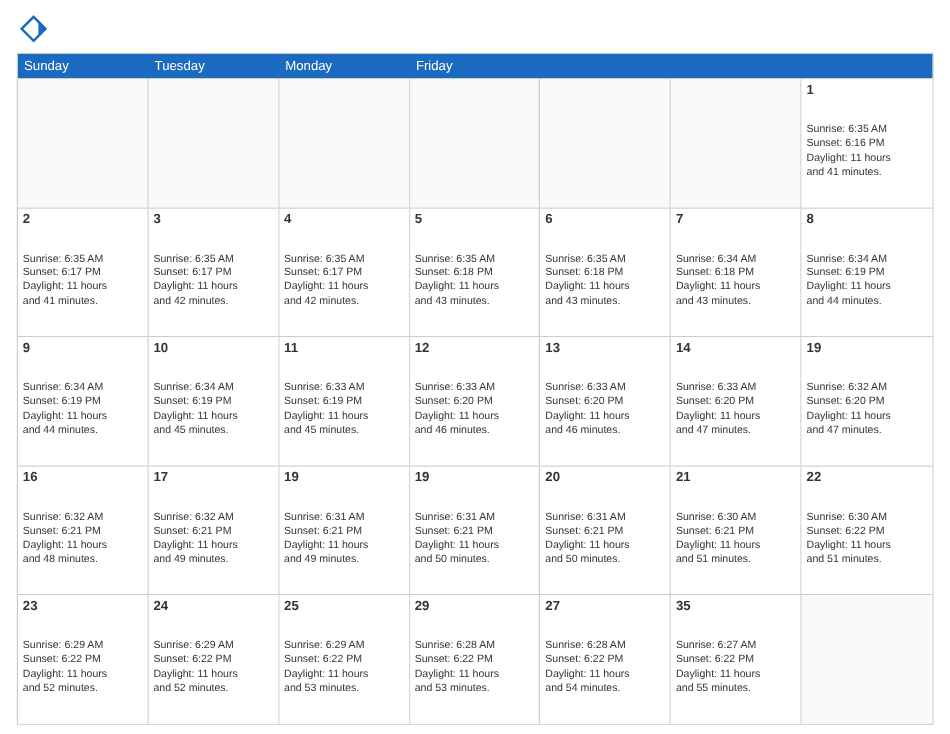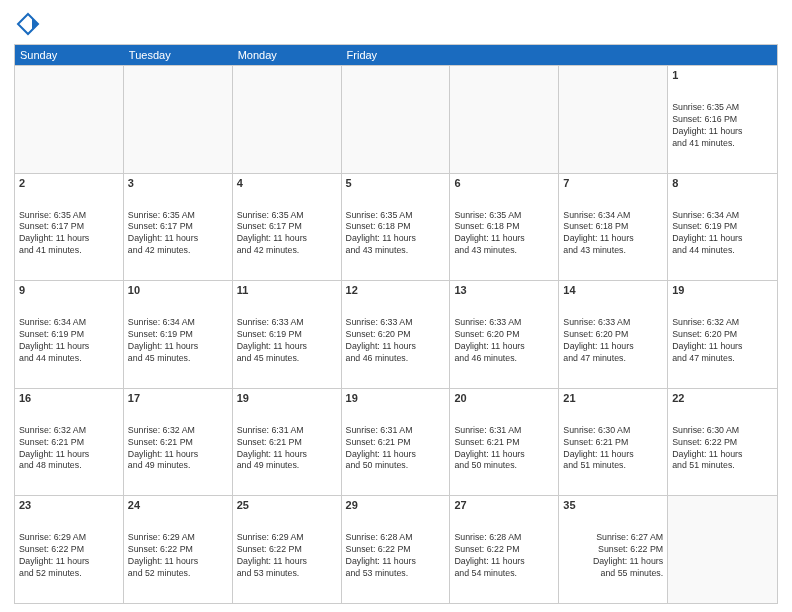--- a/index.html
+++ b/index.html
@@ -346,21 +346,21 @@
           </div>
           <div class="cal-cell">
             <div class="day-num">27</div>
             <div class="cell-info" style="white-space: pre-line;">Sunrise: 6:28 AM
 Sunset: 6:22 PM
 Daylight: 11 hours
 and 54 minutes.</div>
           </div>
           <div class="cal-cell">
             <div class="day-num">35</div>
-            <div class="cell-info" style="white-space: pre-line; text-align: right;">Sunrise: 6:27 AM
+            <div class="cell-info" style="white-space: pre-line;">Sunrise: 6:27 AM
 Sunset: 6:22 PM
 Daylight: 11 hours
 and 55 minutes.</div>
           </div>
           <div class="cal-cell empty"></div>
         </div>
       </div>
   </div>
 </div>
 

